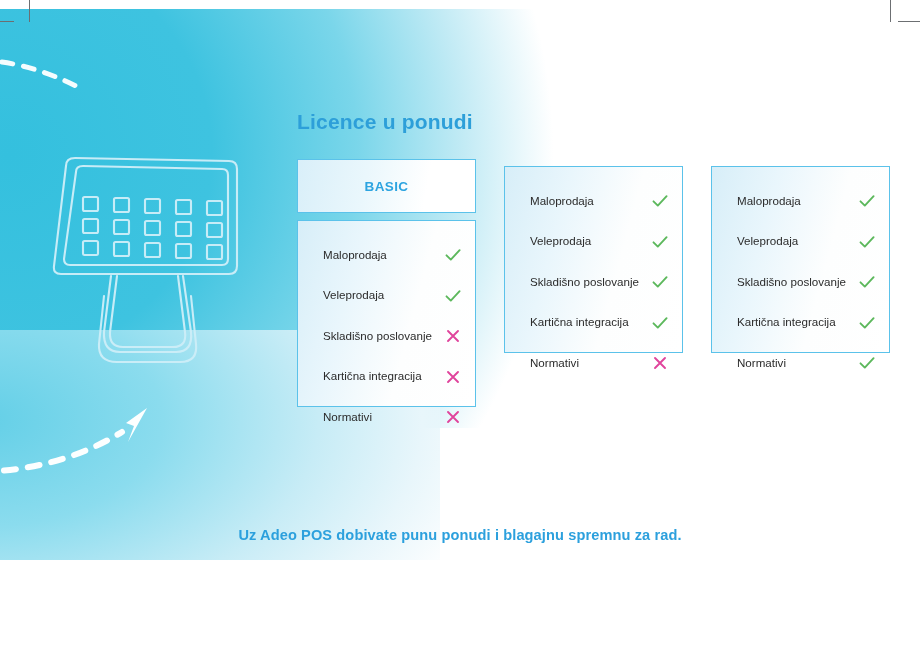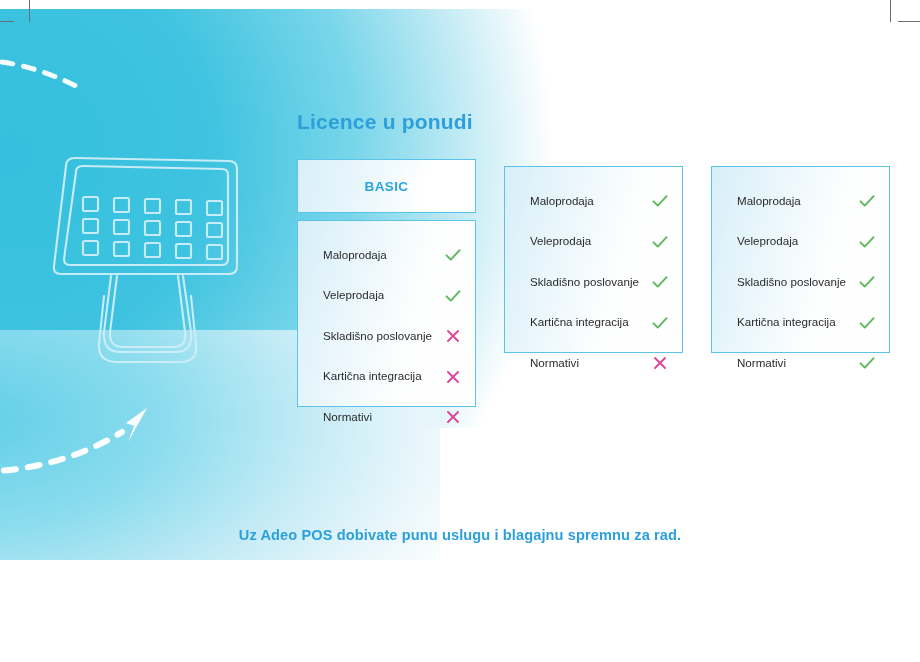--- a/index.html
+++ b/index.html
@@ -234,15 +234,15 @@
             <span class="feature-label">Normativi</span>
             <svg class="mark" viewBox="0 0 18 18">
                 <path d="M2.5 9.3 L6.8 13.6 L15.6 4.2" fill="none" stroke="#5cb85c" stroke-width="1.9" stroke-linecap="round" stroke-linejoin="round"></path>
               </svg>
           </div>
         </div>
       </div>
 
     </div>
 
-    <div class="tagline">Uz Adeo POS dobivate punu uslugu i blagajnu spremnu za rad.</div>
+    <div class="tagline">Uz Adeo POS dobivate punu ponudi i blagajnu spremnu za rad.</div>
   </div>
 </div>
 
 </body></html>

